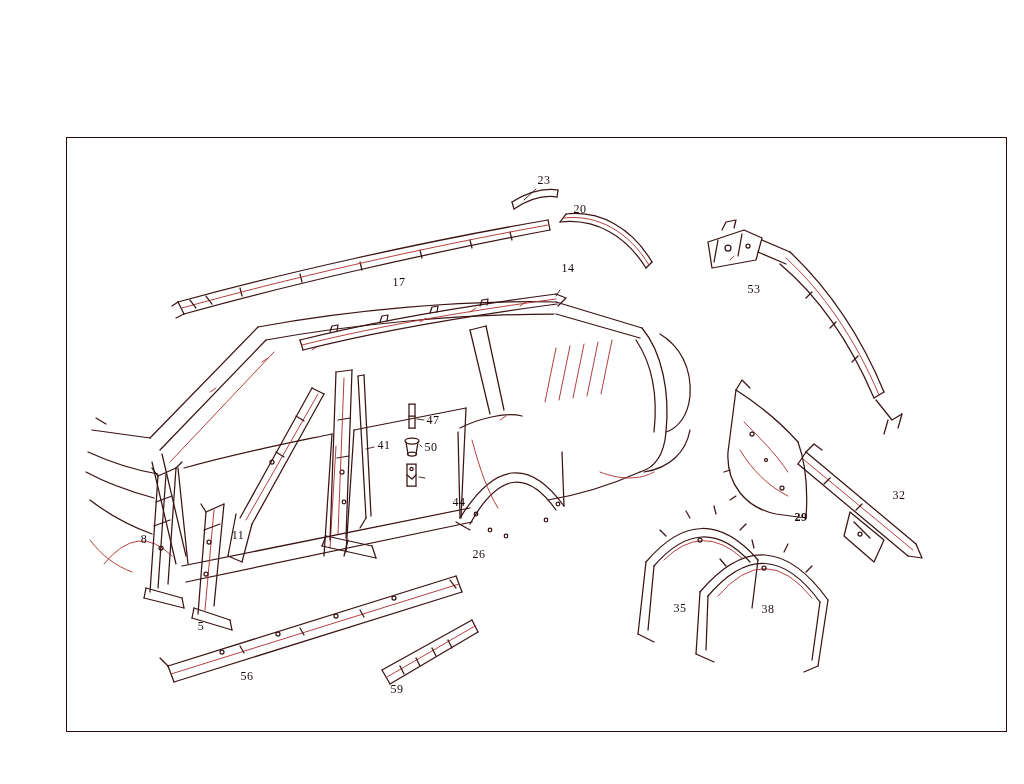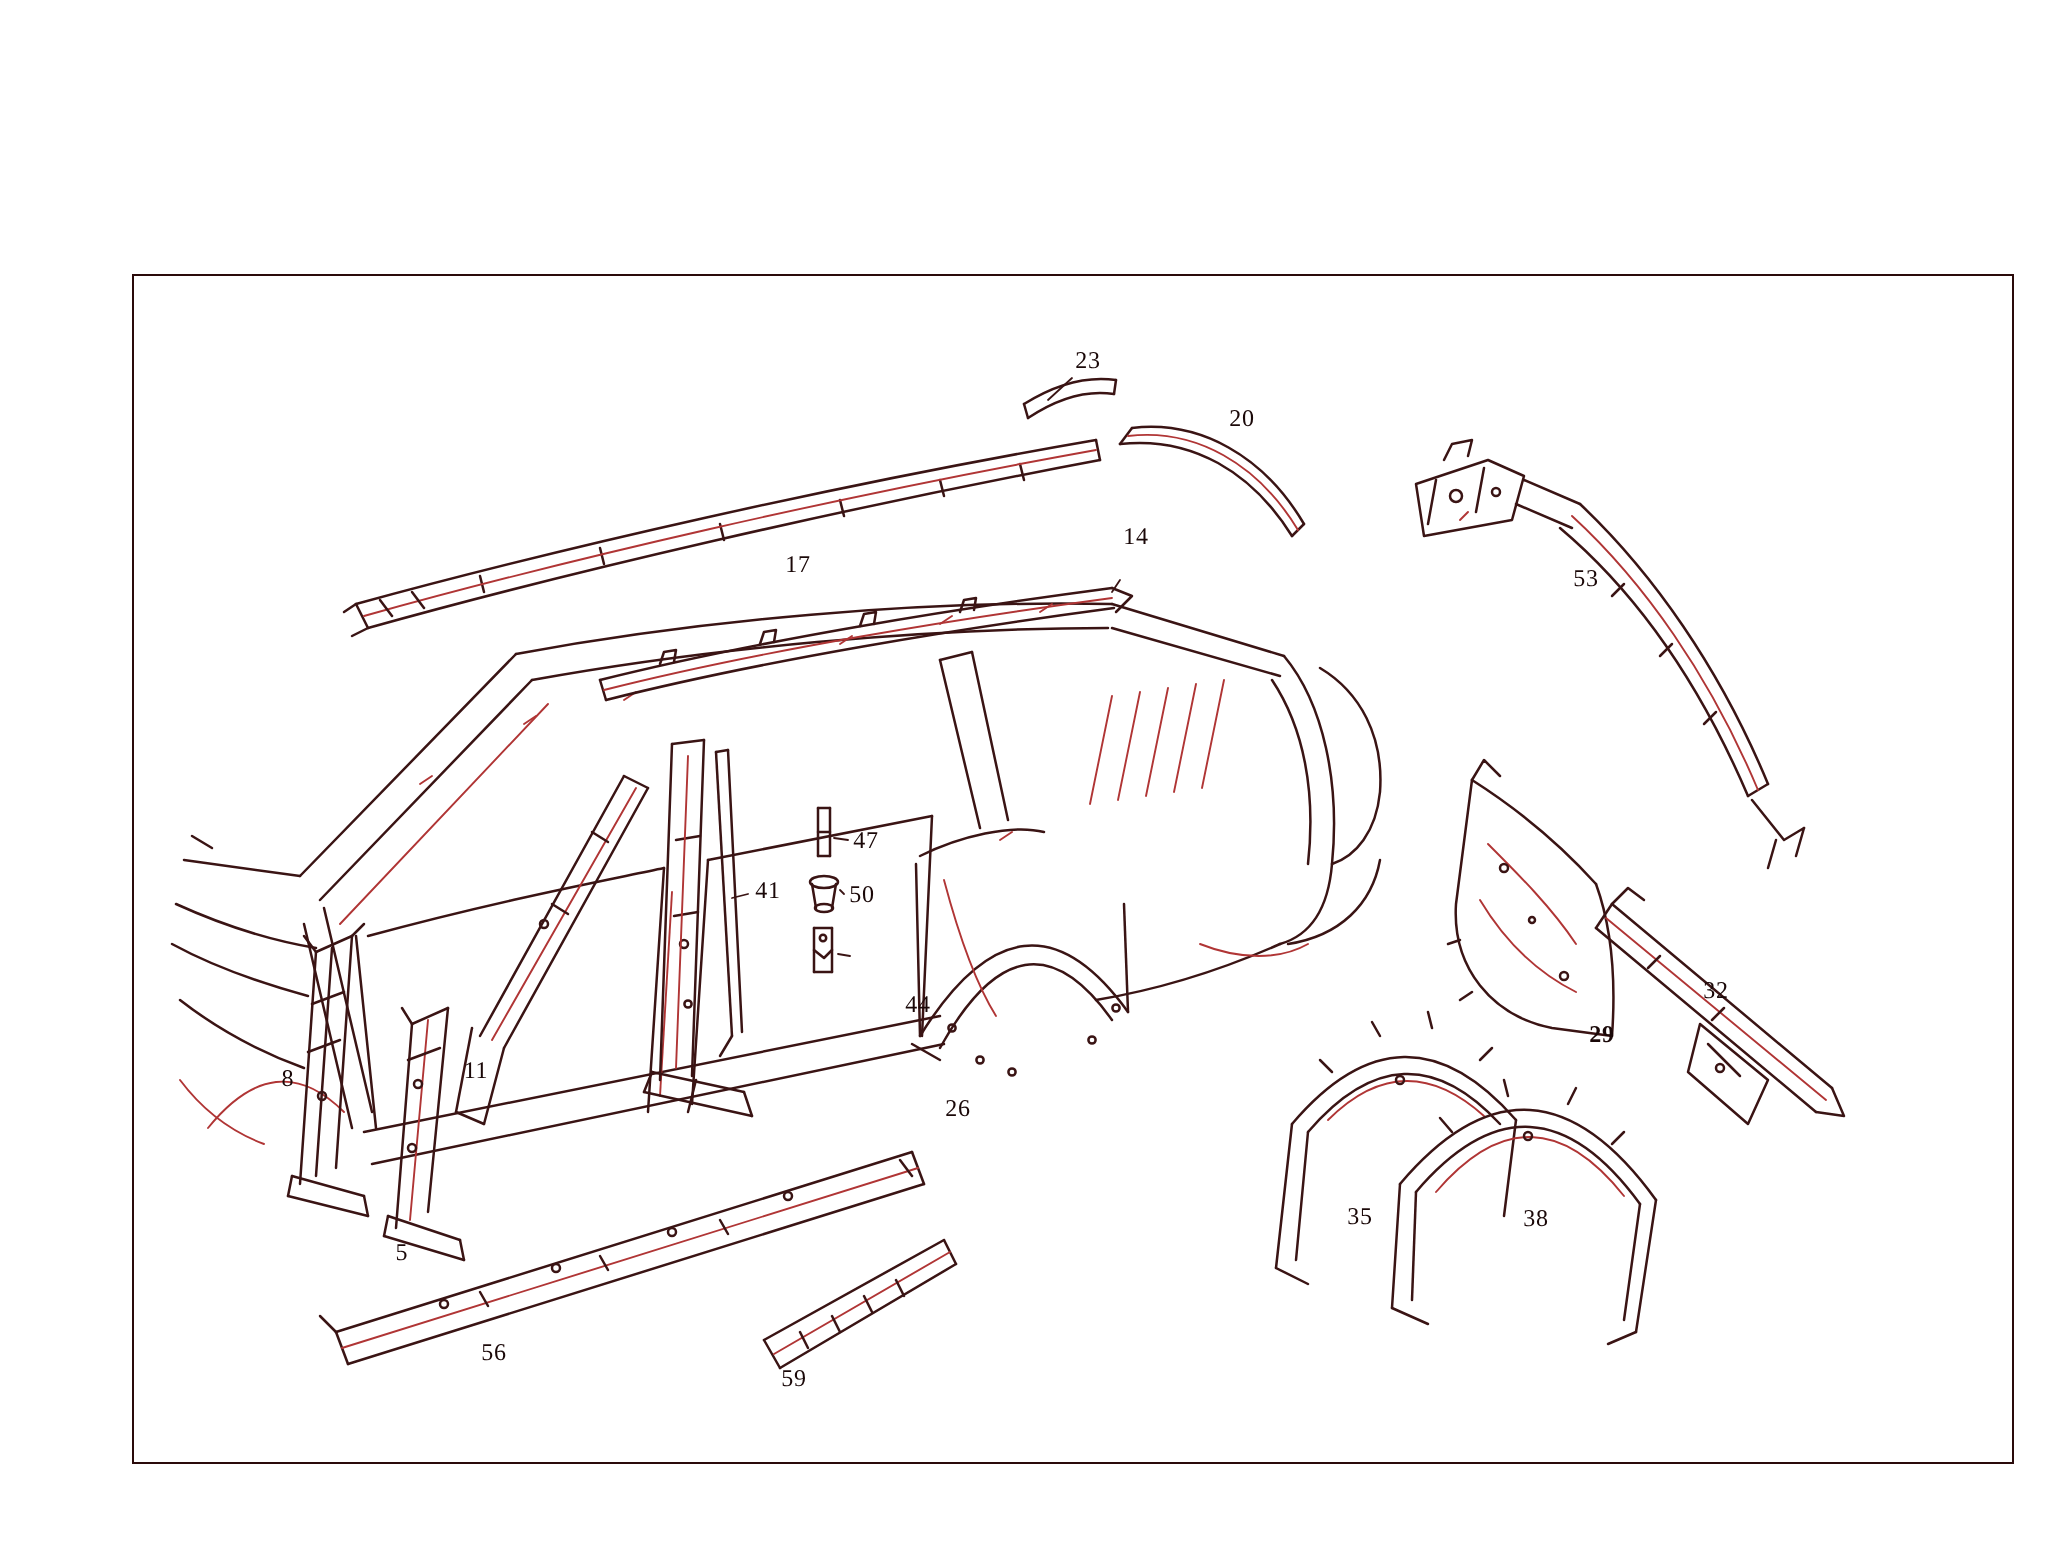--- a/index.html
+++ b/index.html
@@ -350,31 +350,31 @@
     <path d="M400,666 L404,674"></path>
       <path d="M416,658 L420,666"></path>
     <path d="M432,648 L436,656"></path>
       <path d="M448,640 L452,648"></path>
   </g>
 
 </svg>
 
 <div>
     <span class="label" style="left: 544px; top: 180px;">23</span>
-    <span class="label" style="left: 621px; top: 209px;">20</span>
+    <span class="label" style="left: 580px; top: 209px;">20</span>
     <span class="label" style="left: 399px; top: 282px;">17</span>
     <span class="label" style="left: 568px; top: 268px;">14</span>
-    <span class="label" style="left: 793px; top: 289px;">53</span>
+    <span class="label" style="left: 754px; top: 289px;">53</span>
     <span class="label" style="left: 433px; top: 420px;">47</span>
     <span class="label" style="left: 384px; top: 445px;">41</span>
     <span class="label" style="left: 431px; top: 447px;">50</span>
     <span class="label" style="left: 434px; top: 502px; margin-left: 25px;">44</span>
     <span class="label" style="left: 238px; top: 511px; margin-top: 24px;">11</span>
     <span class="label" style="left: 144px; top: 539px;">8</span>
     <span class="label" style="left: 479px; top: 554px;">26</span>
     <span class="label" style="left: 801px; top: 517px; font-weight: bold;">29</span>
-    <span class="label" style="left: 858px; top: 495px;">32</span>
+    <span class="label" style="left: 899px; top: 495px;">32</span>
     <span class="label" style="left: 201px; top: 626px;">5</span>
     <span class="label" style="left: 680px; top: 592px; margin-top: 16px;">35</span>
     <span class="label" style="left: 768px; top: 609px;">38</span>
     <span class="label" style="left: 247px; top: 676px; text-align: center;">56</span>
     <span class="label" style="left: 397px; top: 689px;">59</span>
   </div>
 
 </body></html>

